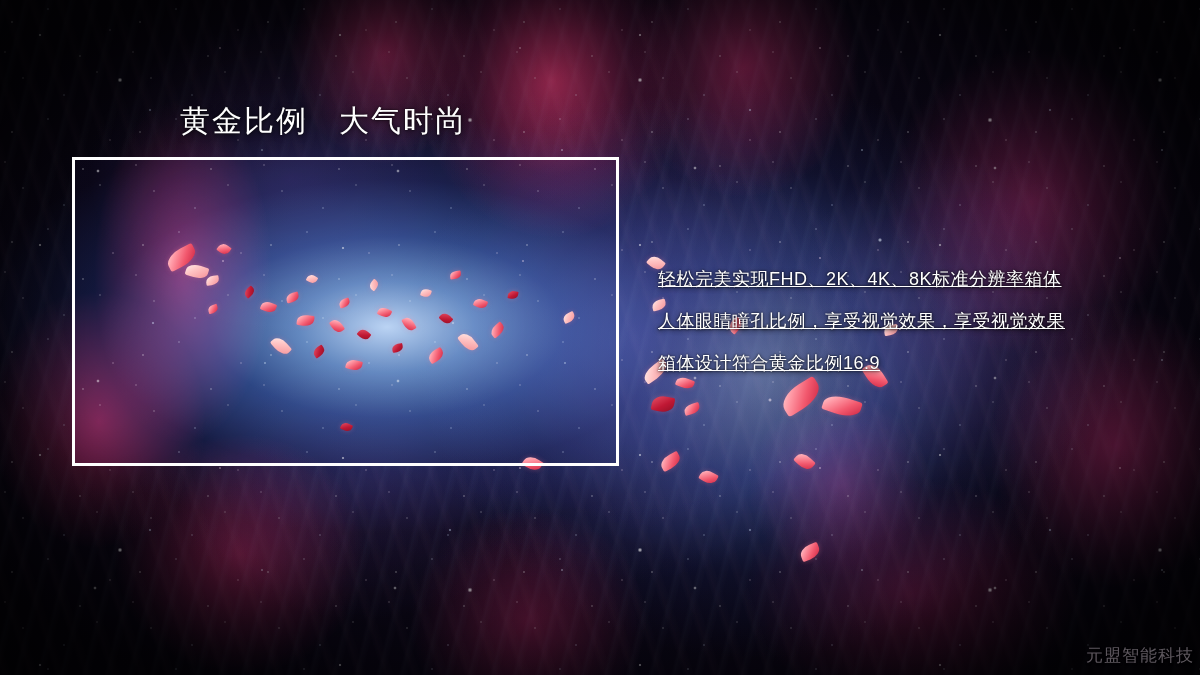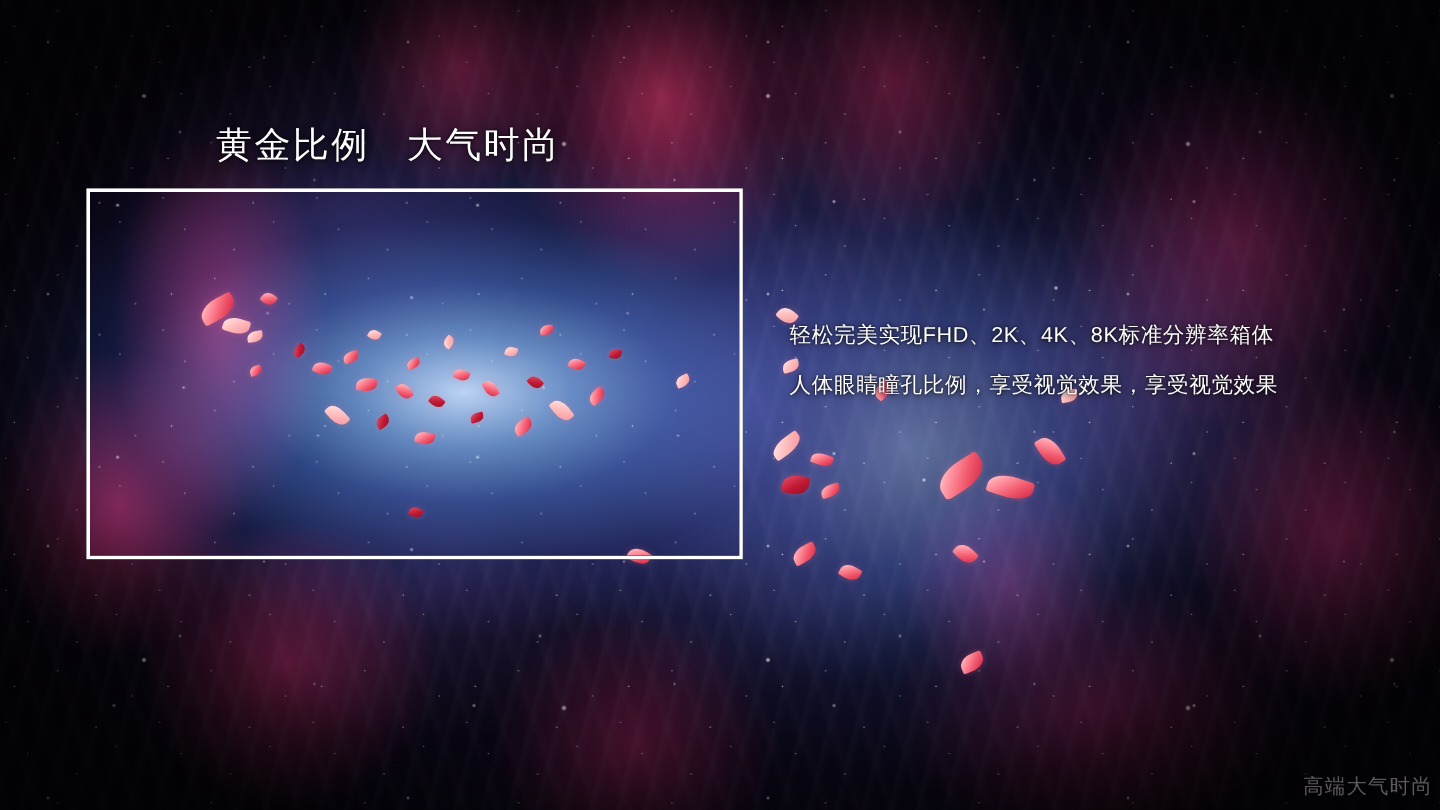--- a/index.html
+++ b/index.html
@@ -182,21 +182,21 @@
     position: absolute;
     left: 658px;
     top: 258px;
     width: 520px;
     color: #ffffff;
     font-size: 18px;
     line-height: 42px;
     letter-spacing: 0.5px;
     text-shadow: 0 1px 5px rgba(0,0,0,0.70), 0 0 2px rgba(0,0,0,0.85);
   }
-  #body-copy .line { display: block; white-space: pre; }
+  #body-copy .line { display: block; white-space: pre; text-decoration: underline; }
 
   #watermark {
     position: absolute;
     right: 6px;
     bottom: 8px;
     font-size: 17px;
     letter-spacing: 1px;
     color: rgba(150,140,150,0.62);
     text-shadow: 0 1px 2px rgba(0,0,0,0.5);
   }
@@ -307,17 +307,18 @@
           </div>
       </div>
     </div>
   </div>
 
   <div id="title">黄金比例   大气时尚</div>
 
   <div id="body-copy">
     <span class="line">轻松完美实现FHD、2K、4K、8K标准分辨率箱体</span>
     <span class="line">人体眼睛瞳孔比例，享受视觉效果，享受视觉效果</span>
+    <span class="line">箱体设计符合黄金比例16:9</span>
   </div>
 
-  <div id="watermark">高端大气时尚</div>
+  <div id="watermark">元盟智能科技</div>
 
 </div>
 
 </body></html>

